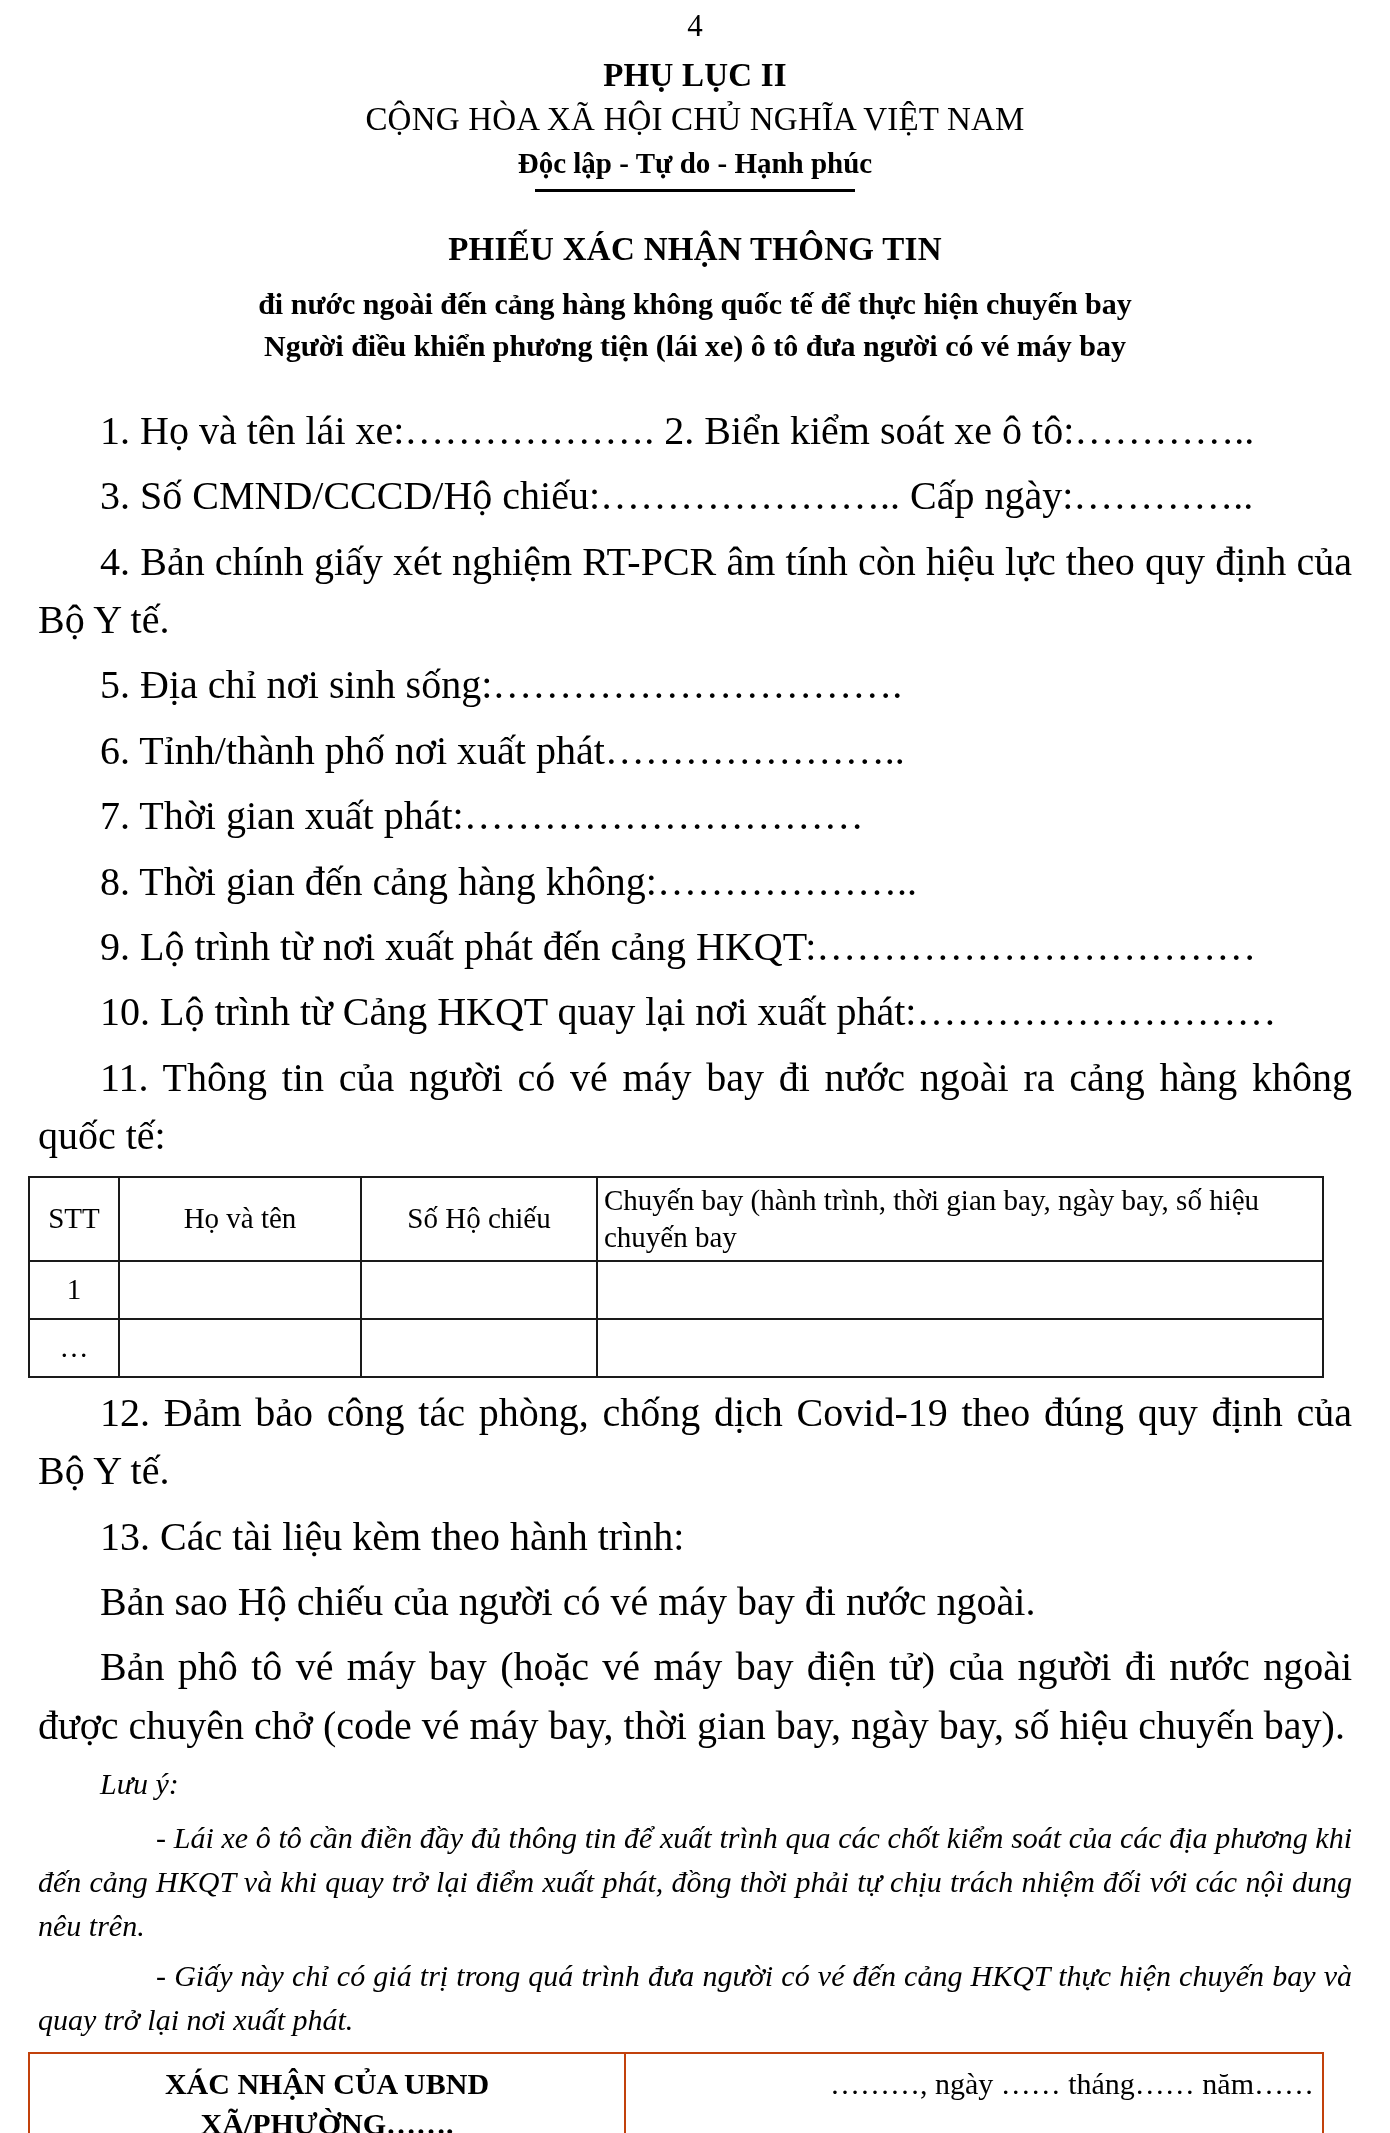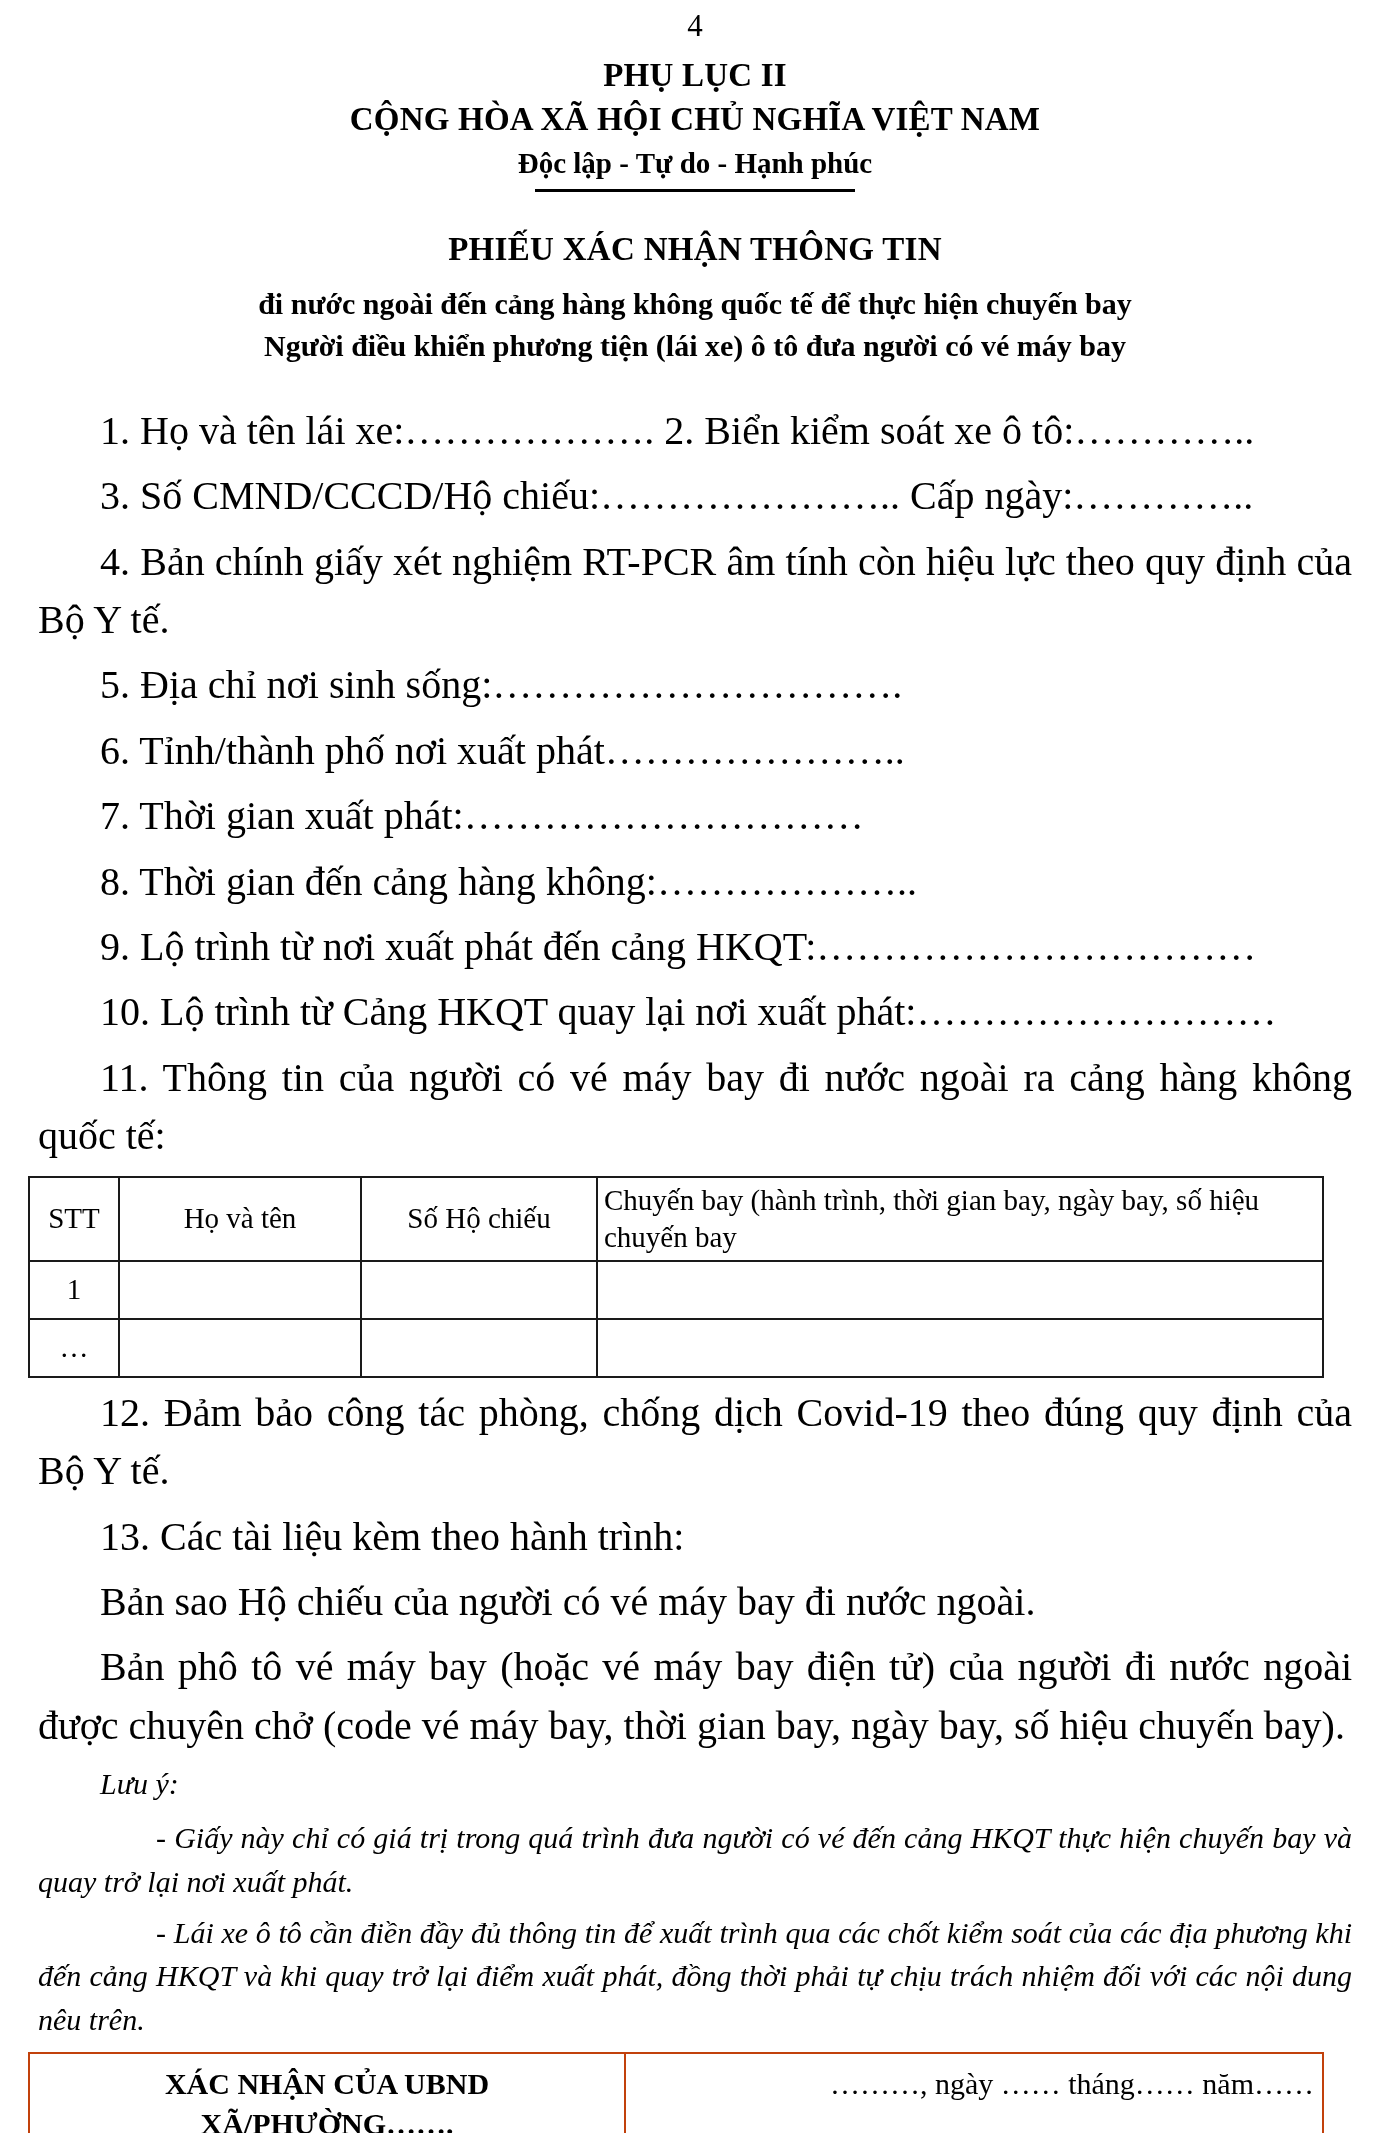--- a/index.html
+++ b/index.html
@@ -35,21 +35,21 @@
     margin-top: 14px;
   }
   .appendix-title {
     font-size: 33px;
     font-weight: bold;
     line-height: 1.25;
     letter-spacing: 0.2px;
   }
   .national-title {
     font-size: 33px;
-    font-weight: bold;
+    font-weight: normal;
     line-height: 1.3;
     margin-top: 2px;
     letter-spacing: 0.2px;
   }
   .motto {
     font-size: 29px;
     font-weight: bold;
     line-height: 1.3;
     margin-top: 4px;
   }
@@ -217,22 +217,22 @@
 
   <div class="body-block" style="margin-top:6px;">
     <p>12. Đảm bảo công tác phòng, chống dịch Covid-19 theo đúng quy định của Bộ Y tế.</p>
     <p>13. Các tài liệu kèm theo hành trình:</p>
     <p>Bản sao Hộ chiếu của người có vé máy bay đi nước ngoài.</p>
     <p>Bản phô tô vé máy bay (hoặc vé máy bay điện tử) của người đi nước ngoài được chuyên chở (code vé máy bay, thời gian bay, ngày bay, số hiệu chuyến bay).</p>
   </div>
 
   <div class="notes">
     <p class="luu-y">Lưu ý:</p>
+    <p class="note-item">- Lái xe ô tô cần điền đầy đủ thông tin để xuất trình qua các chốt kiểm soát của các địa phương khi đến cảng HKQT và khi quay trở lại điểm xuất phát, đồng thời phải tự chịu trách nhiệm đối với các nội dung nêu trên.</p>
     <p class="note-item">- Giấy này chỉ có giá trị trong quá trình đưa người có vé đến cảng HKQT thực hiện chuyến bay và quay trở lại nơi xuất phát.</p>
-    <p class="note-item">- Lái xe ô tô cần điền đầy đủ thông tin để xuất trình qua các chốt kiểm soát của các địa phương khi đến cảng HKQT và khi quay trở lại điểm xuất phát, đồng thời phải tự chịu trách nhiệm đối với các nội dung nêu trên.</p>
   </div>
 
   <table class="sign-table">
     <tbody>
       <tr>
         <td class="sign-left">
           <div class="sign-heading">XÁC NHẬN CỦA UBND</div>
           <div class="sign-heading">XÃ/PHƯỜNG…….</div>
         </td>
         <td class="sign-right">

